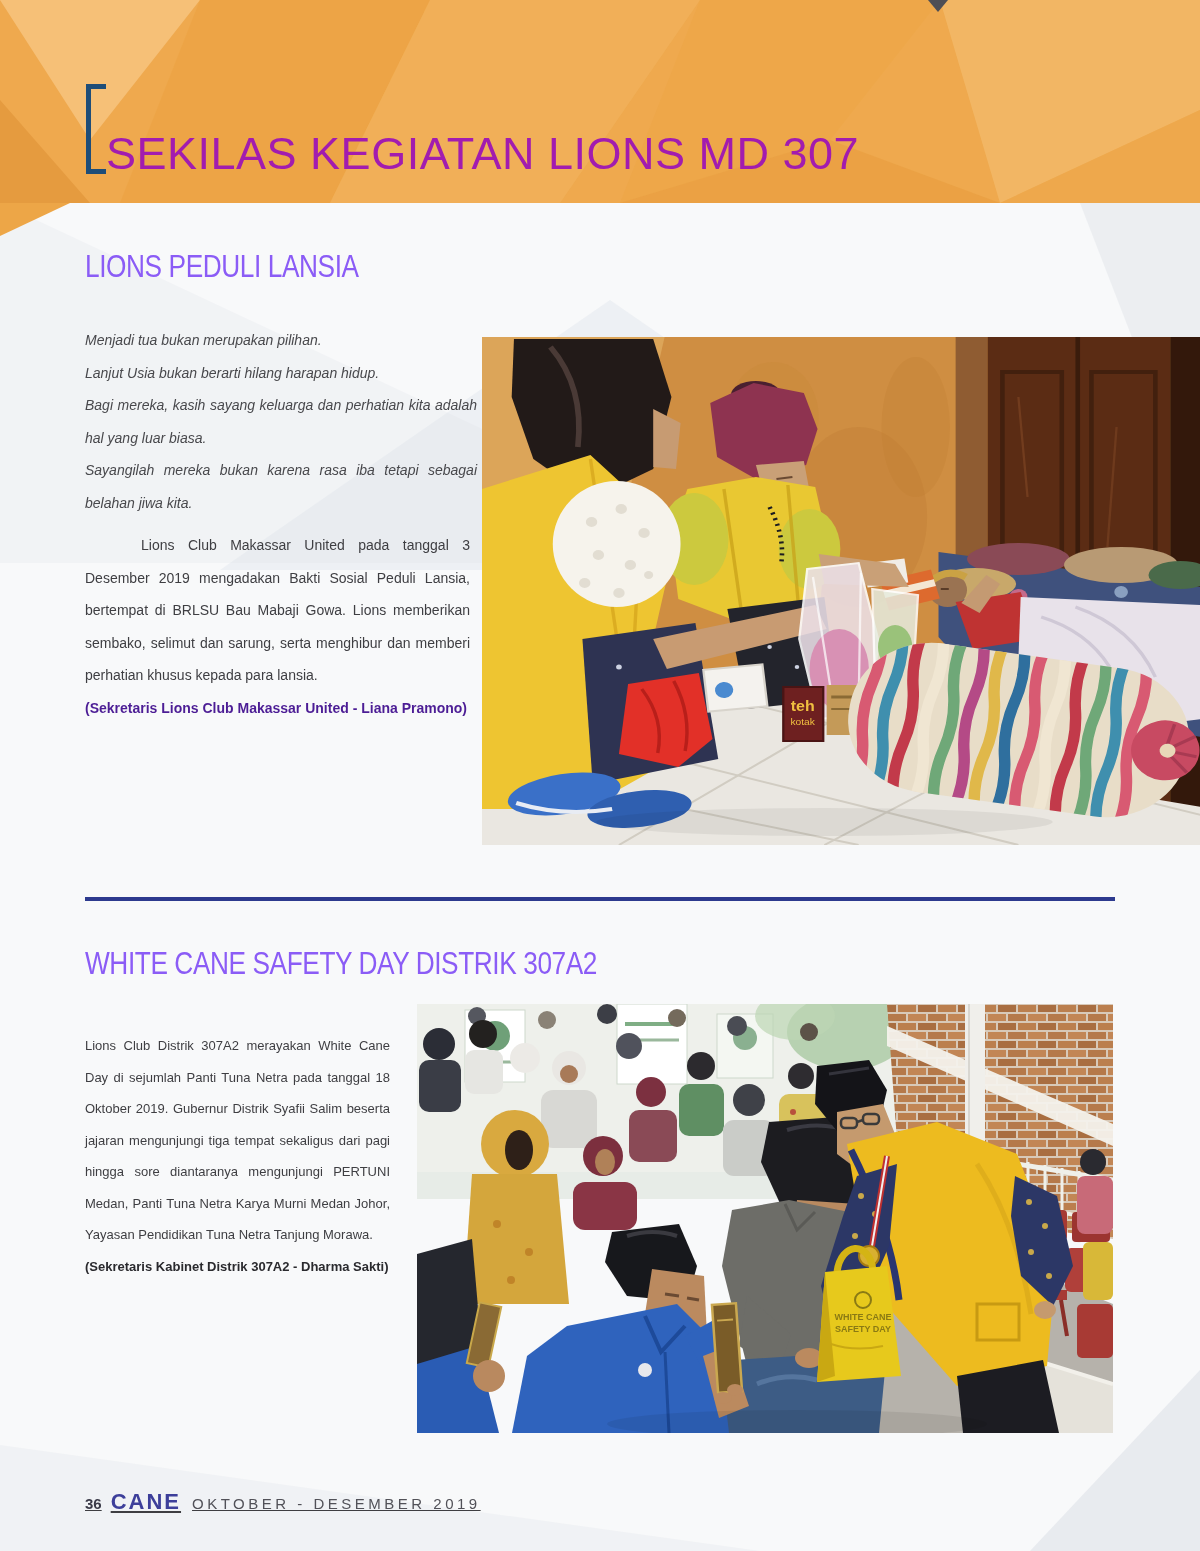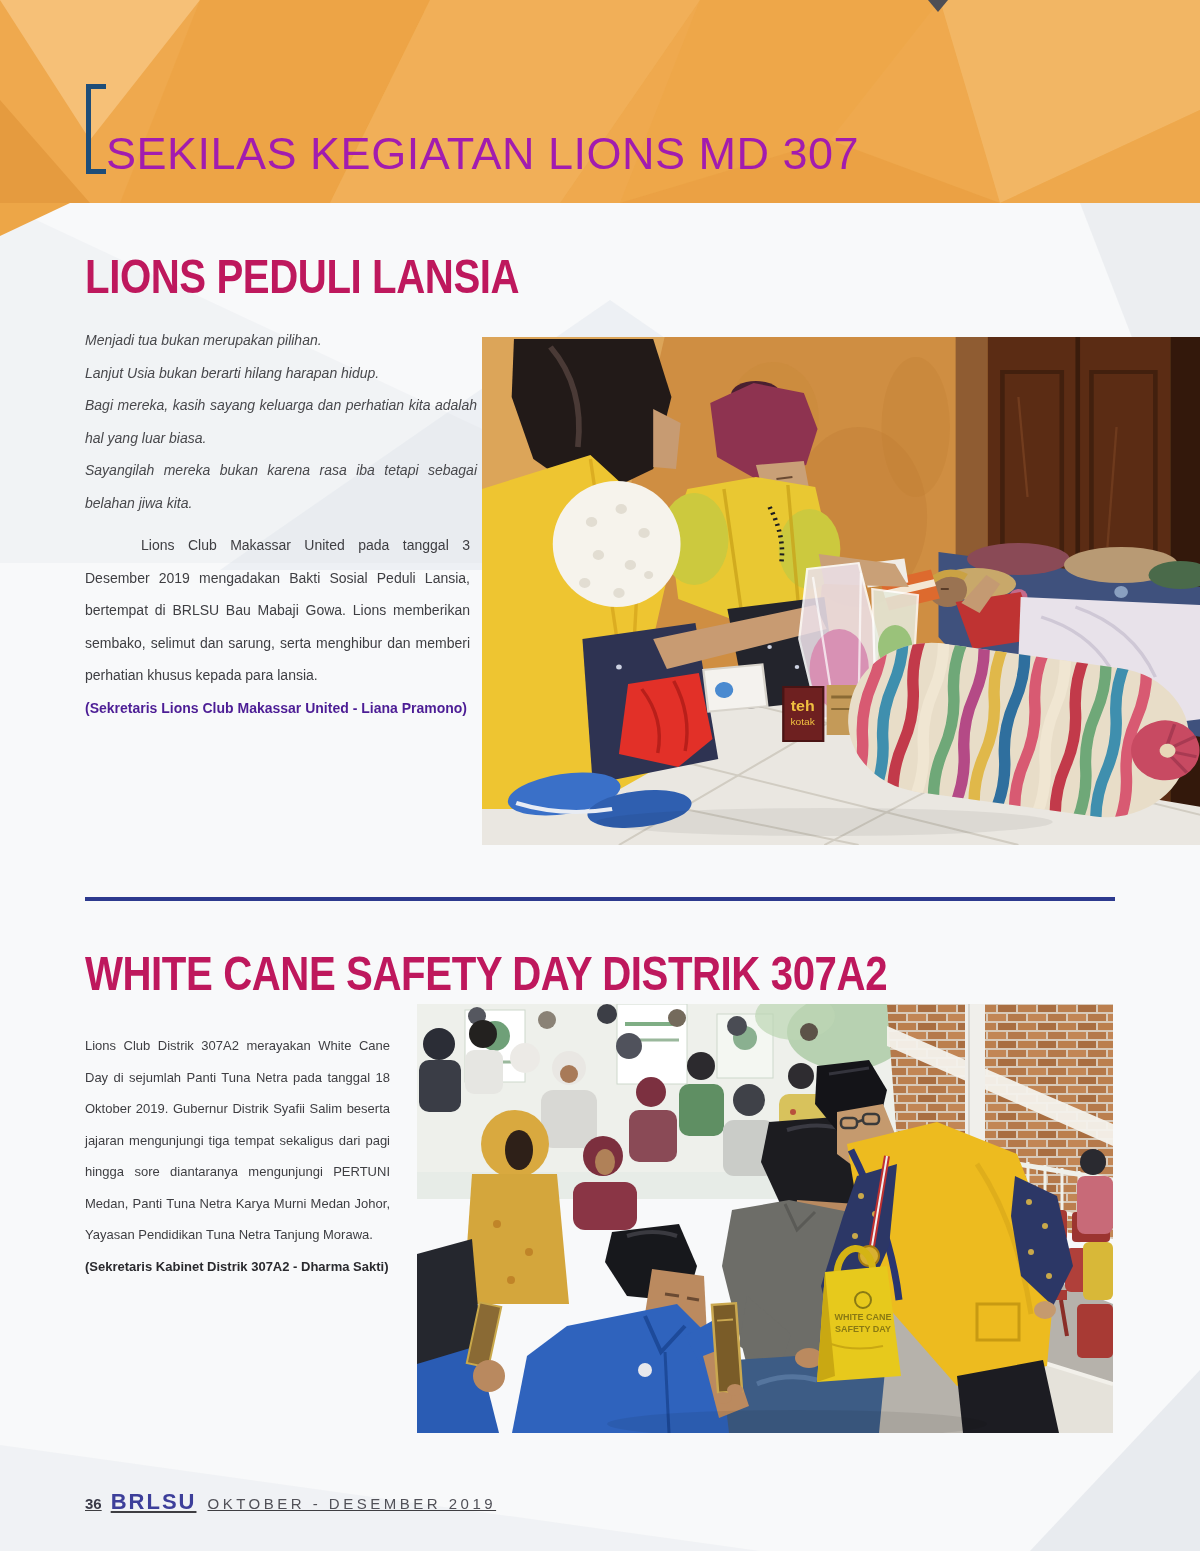--- a/index.html
+++ b/index.html
@@ -23,21 +23,21 @@
   
   .banner{position:absolute;top:0;left:0;width:1200px;height:203px;}
   .banner svg{display:block;}
   .banner-stub{position:absolute;top:203px;left:0;width:70px;height:33px;background:#eda647;
     clip-path:polygon(0 0,100% 0,0 100%);}
   .bracket{position:absolute;top:84px;left:86px;width:15px;height:80px;
     border-left:5px solid #1e4d78;border-top:5px solid #1e4d78;border-bottom:5px solid #1e4d78;}
   .banner-title{position:absolute;top:100px;left:106px;font-size:45px;font-weight:400;
     color:#a21caf;letter-spacing:.5px;white-space:nowrap;margin-top:28px;}
   
-  .art-title{position:absolute;left:85px;font-size:49px;font-weight:700;color:#be185d;
+  .art-title{position:absolute;left:85px;font-size:32px;font-weight:400;color:#8b5cf6;
     letter-spacing:-.5px;white-space:nowrap;}
   .art-title .cond{display:inline-block;transform:scaleX(.82);transform-origin:0 50%;}
   
   .a1-text{position:absolute;left:85px;top:324px;width:392px;font-size:14px;line-height:32.5px;}
   .a1-text .intro p{margin:0;text-align:justify;font-style:italic;color:#48484c;}
   .a1-text .body{margin:10px 7px 0 0;text-align:justify;text-indent:56px;color:#3e3e42;}
   .a1-text .credit{margin:0;font-weight:700;color:#4c1d95;}
   .a2-text{position:absolute;left:85px;top:1030px;width:305px;font-size:13px;line-height:31.5px;}
   .a2-text .body{margin:0;text-align:justify;color:#3e3e42;}
   .a2-text .credit{margin:0;font-weight:700;color:#2a2a2e;}
@@ -477,17 +477,17 @@
         </g>
         <ellipse cx="306" cy="394" rx="9" ry="6" fill="#bb8a5f"></ellipse>
         <ellipse cx="318" cy="386" rx="8" ry="6" fill="#bb8a5f"></ellipse>
       </g>
       <ellipse cx="380" cy="420" rx="190" ry="14" fill="#000000" opacity=".07"></ellipse>
     </svg>
   </div>
 
   <div class="footer">
     <span class="pnum">36</span>
-    <span class="mag">BRLSU</span>
+    <span class="mag">CANE</span>
     <span class="issue">OKTOBER - DESEMBER 2019</span>
   </div>
 
 </div>
 
 </body></html>

